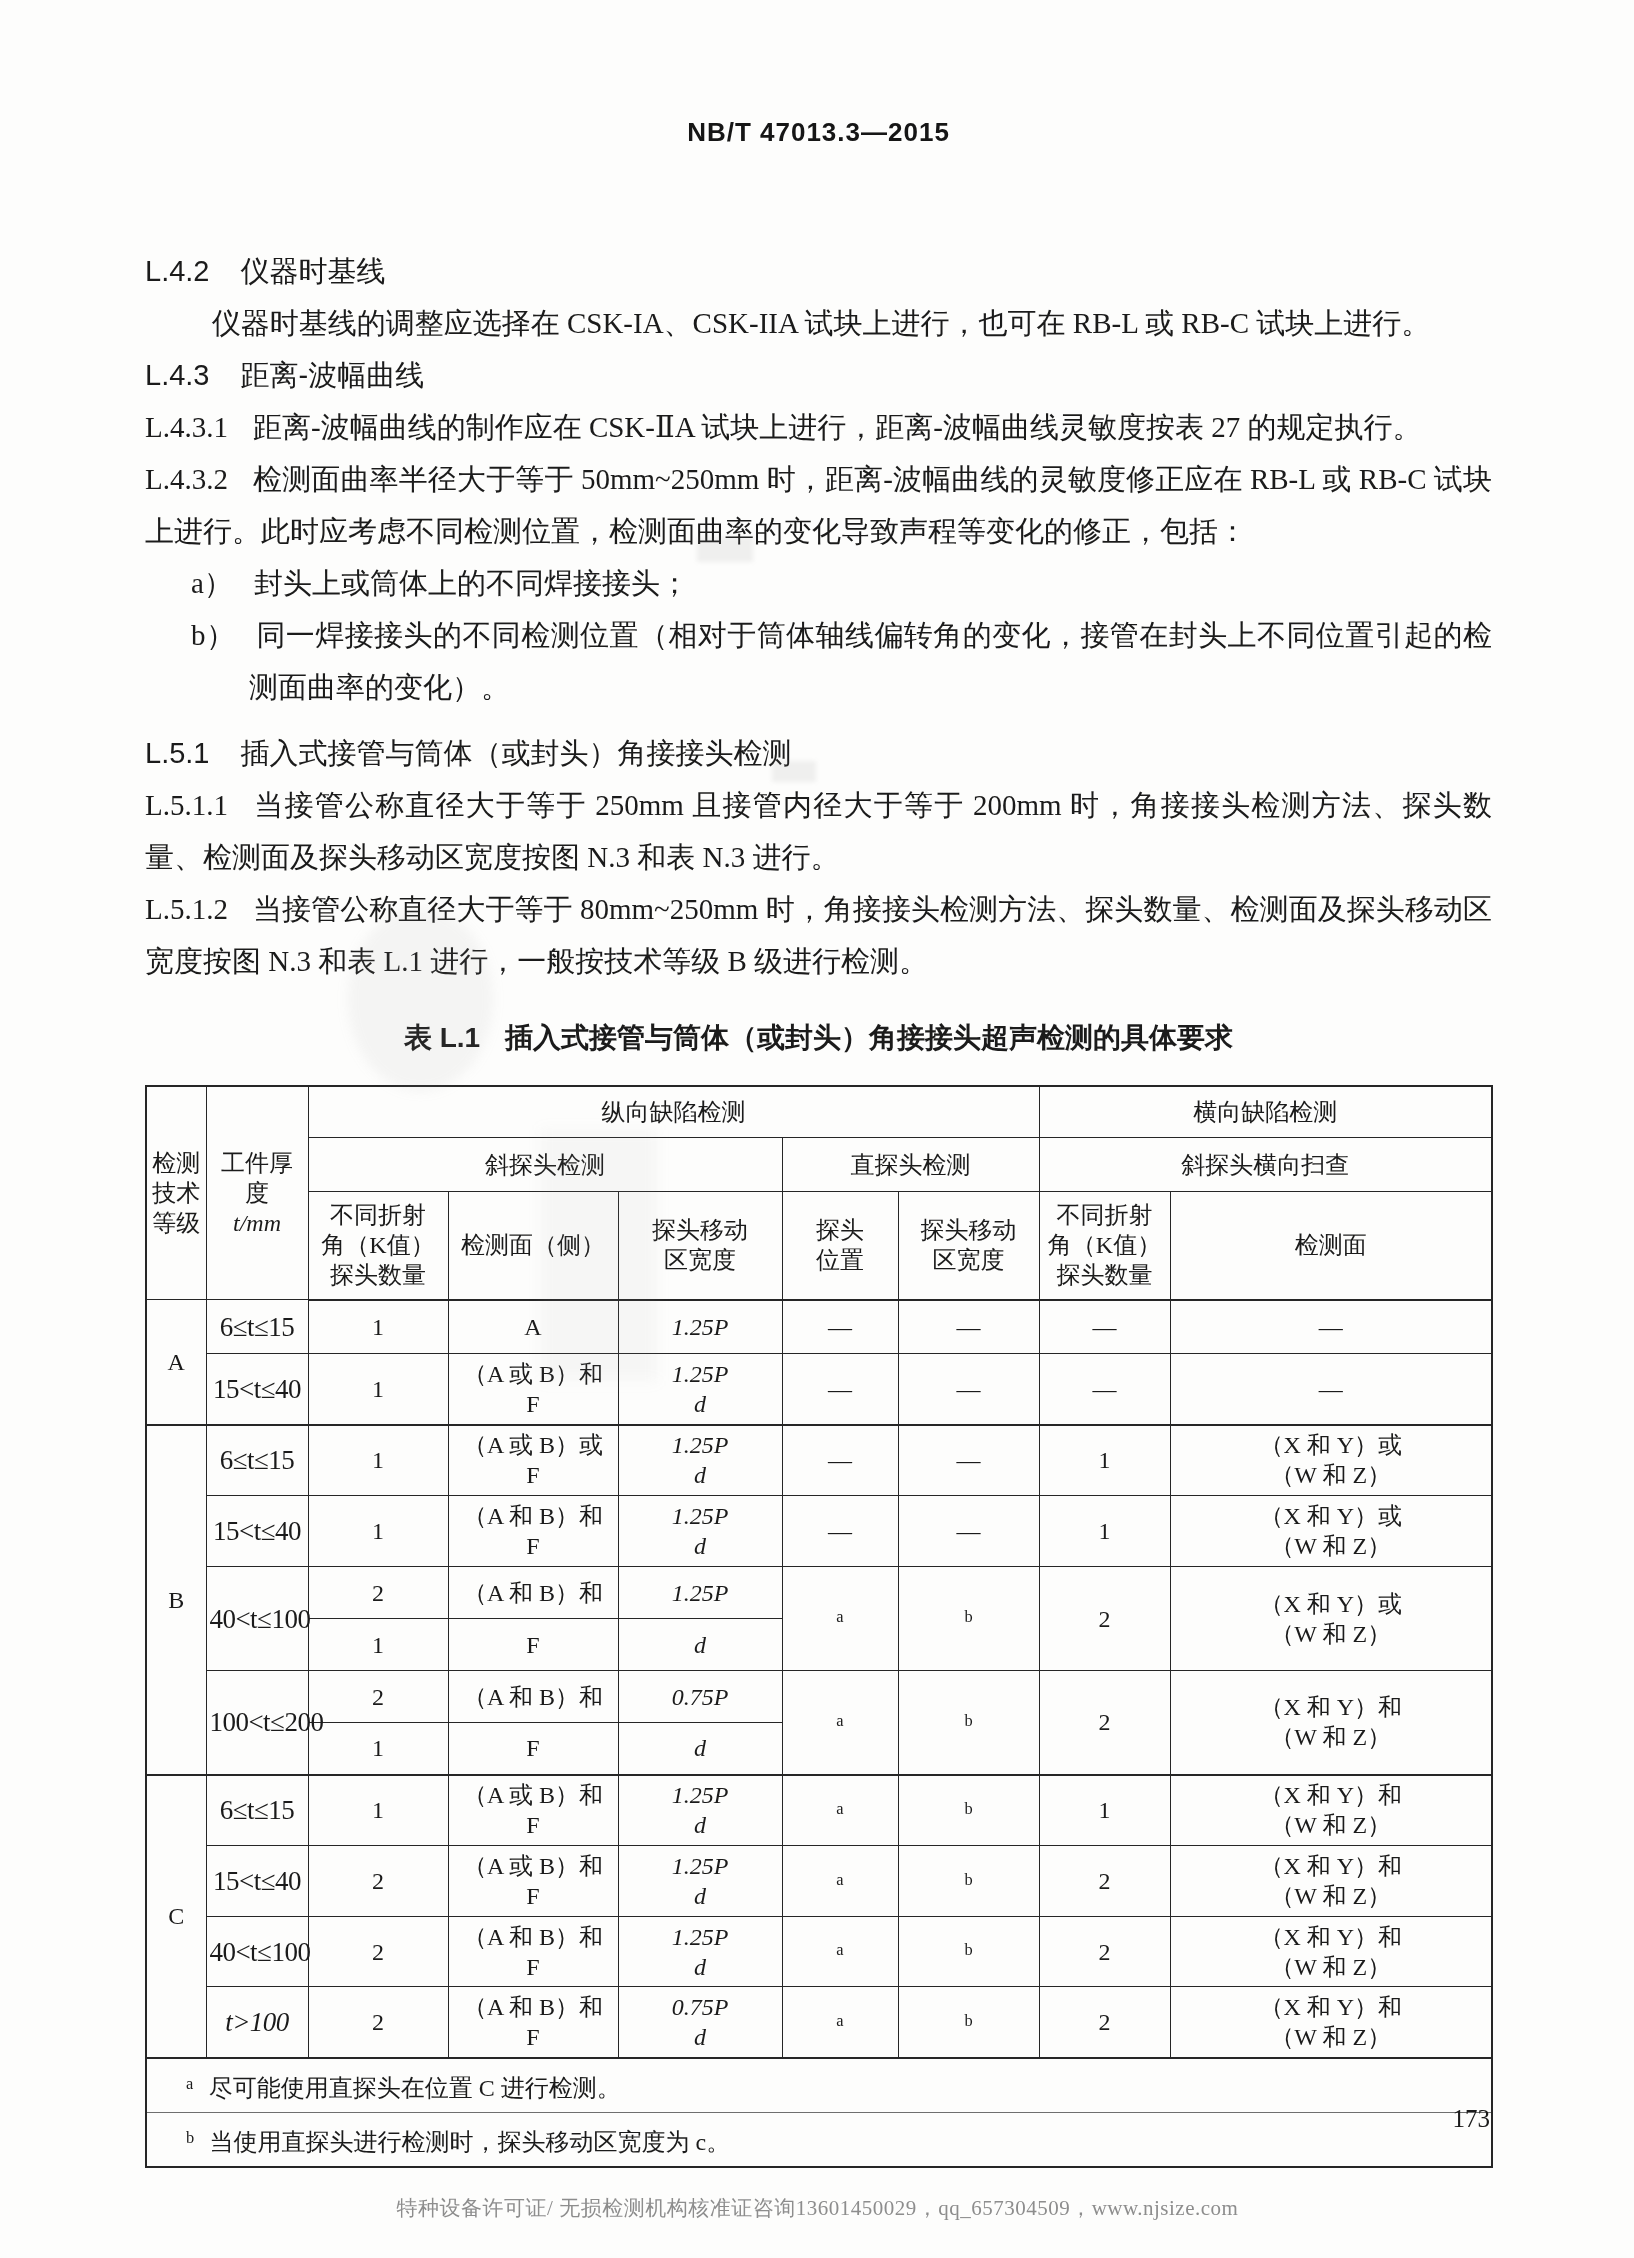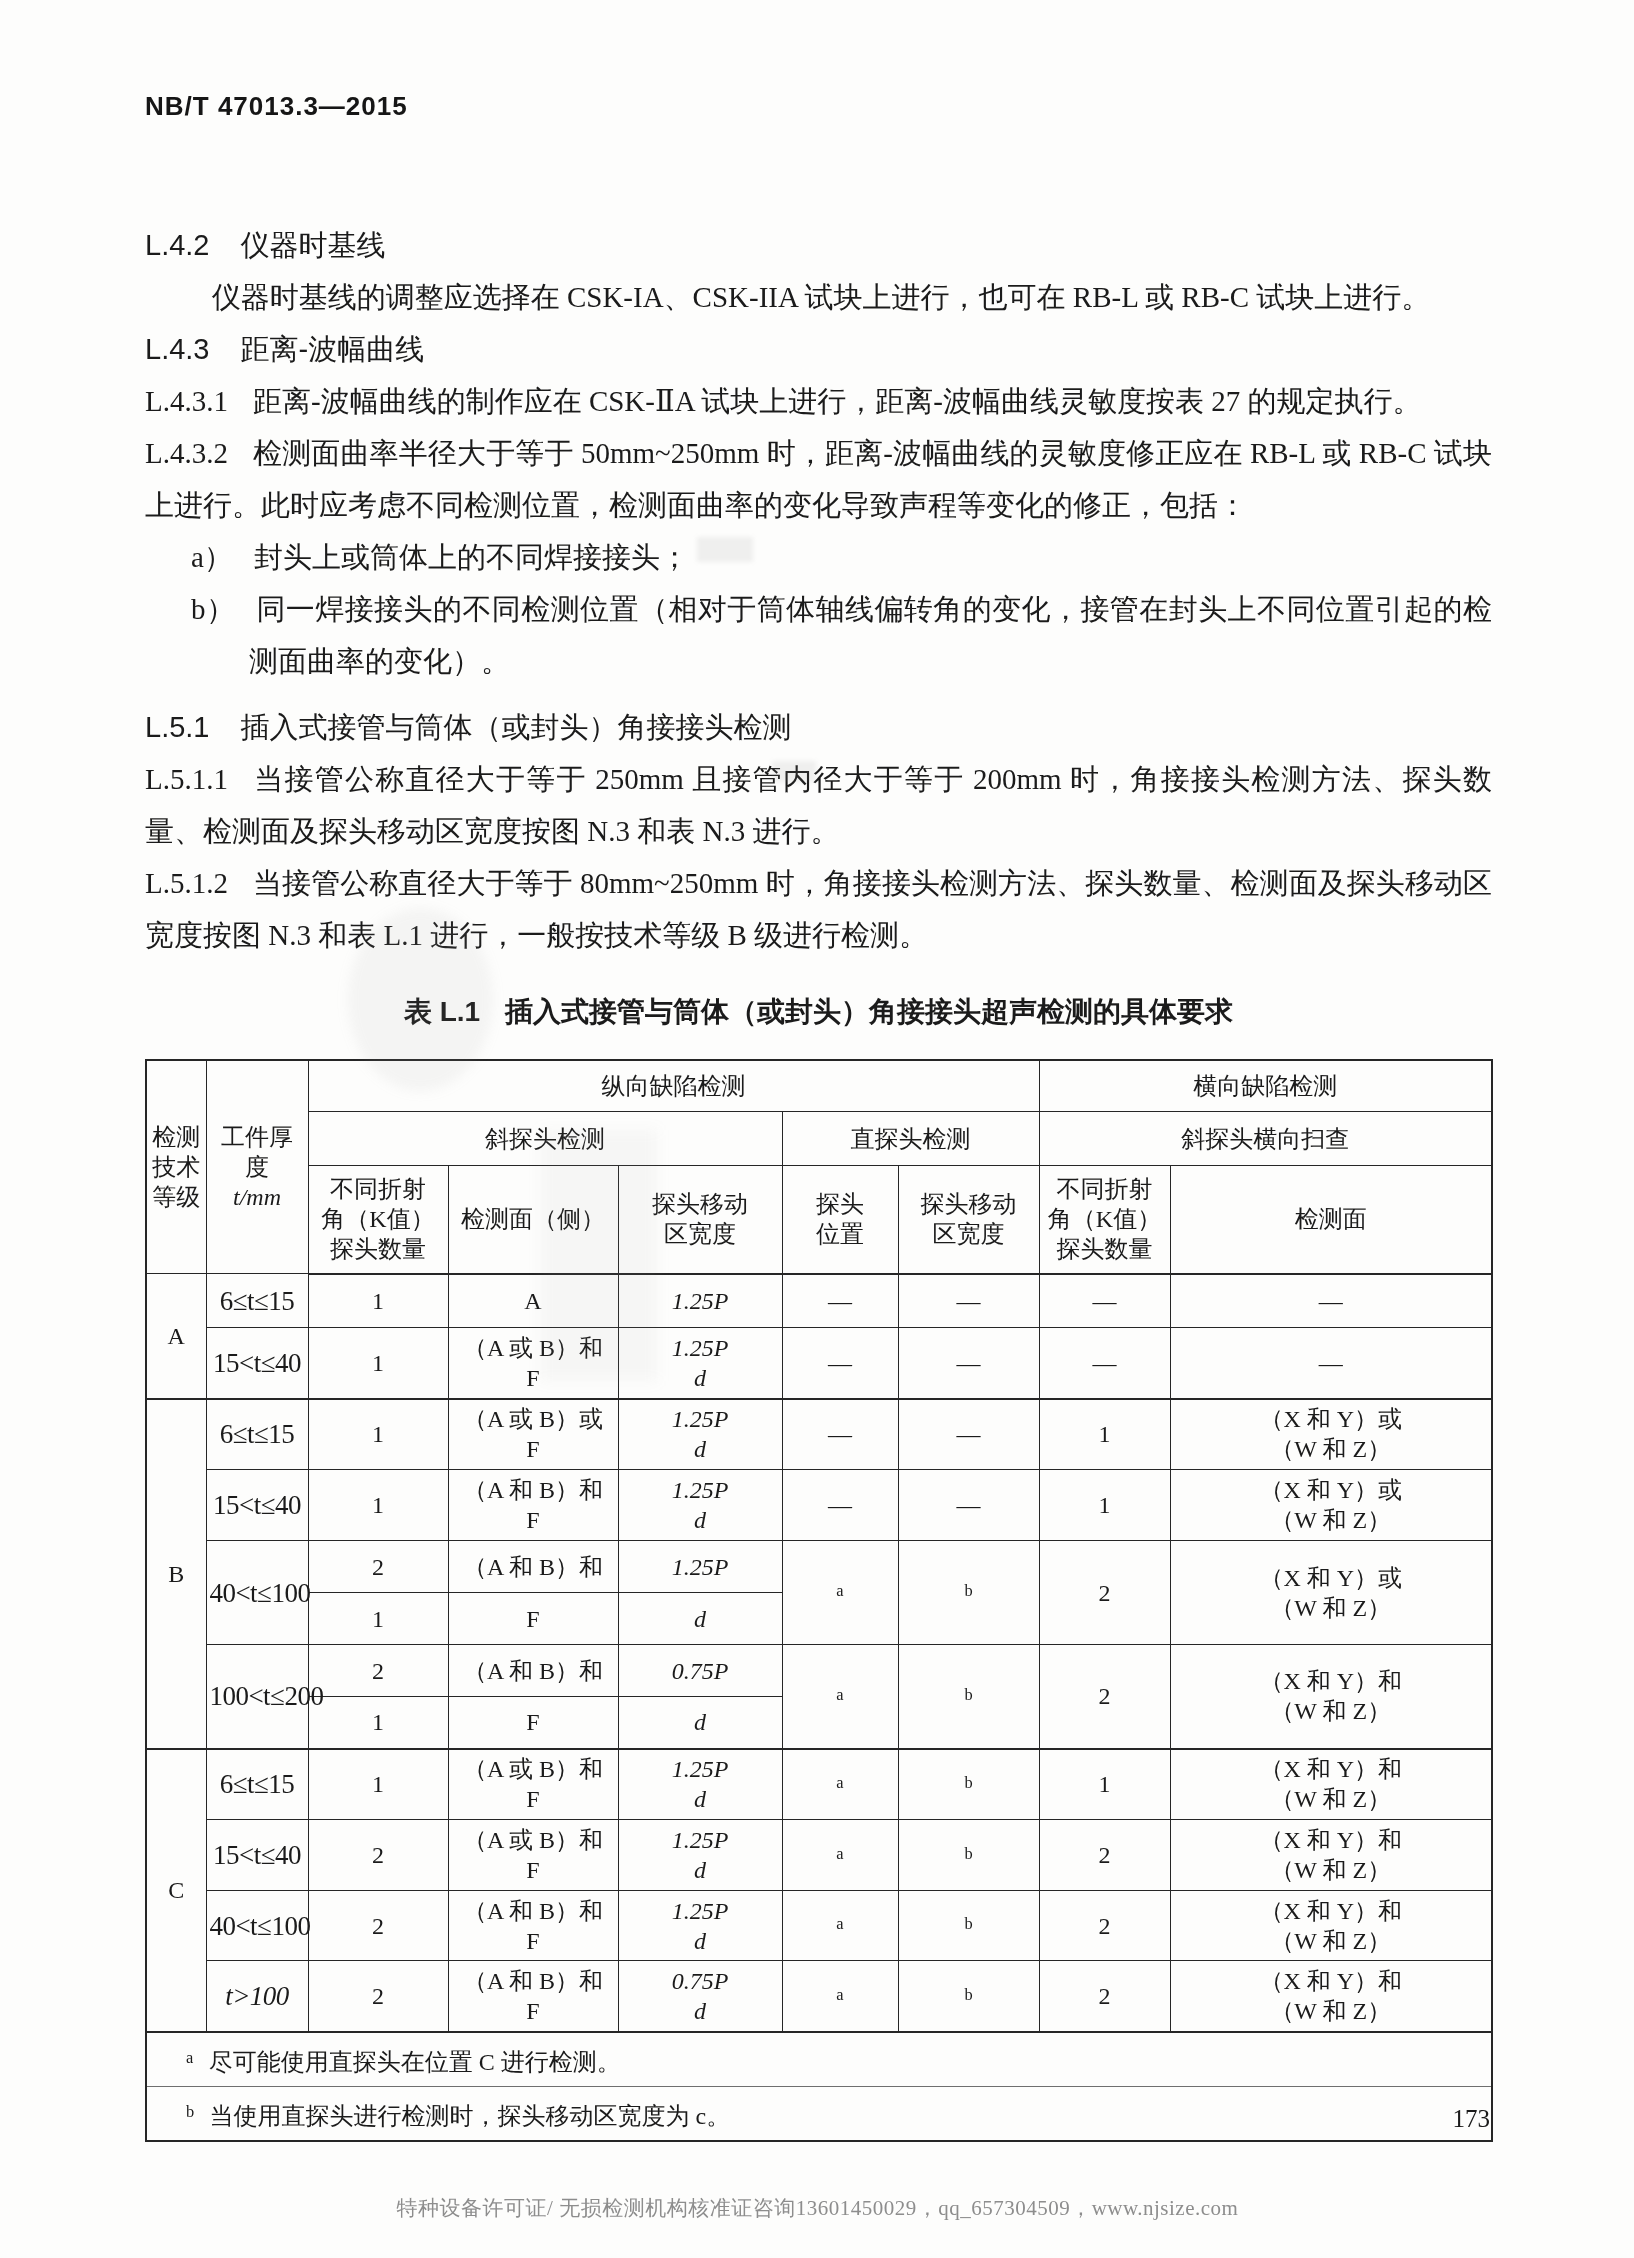--- a/index.html
+++ b/index.html
@@ -4,21 +4,21 @@
 <style>
   * { margin:0; padding:0; box-sizing:border-box; }
   html,body { width:1635px; }
   body { background:#e8e8e6; font-family:"Liberation Serif","DejaVu Serif",serif; }
   .sheet {
     position:relative; width:1635px; height:2258px;
     background:#fdfdfc; color:#1b1b1b; overflow:hidden;
     padding:0 143px 0 145px;
   }
   .doc-number {
-    padding-top:91px; text-align:left;
+    padding-top:117px; text-align:center;
     font-family:"Liberation Sans","DejaVu Sans",sans-serif;
     font-weight:700; font-size:26px; letter-spacing:1px; color:#161616;
   }
   .content { margin-top:97px; font-size:29px; line-height:52px; text-align:justify; }
   .heading { font-family:"Liberation Sans","DejaVu Sans",sans-serif; font-weight:400; text-align:left; }
   .lbl { margin-right:31px; white-space:nowrap; }
   .plbl { margin-right:25px; white-space:nowrap; }
   .indent-first { text-indent:2.3em; }
   .item { padding-left:104px; text-indent:-58px; }
   .item .plbl { margin-right:21px; }

